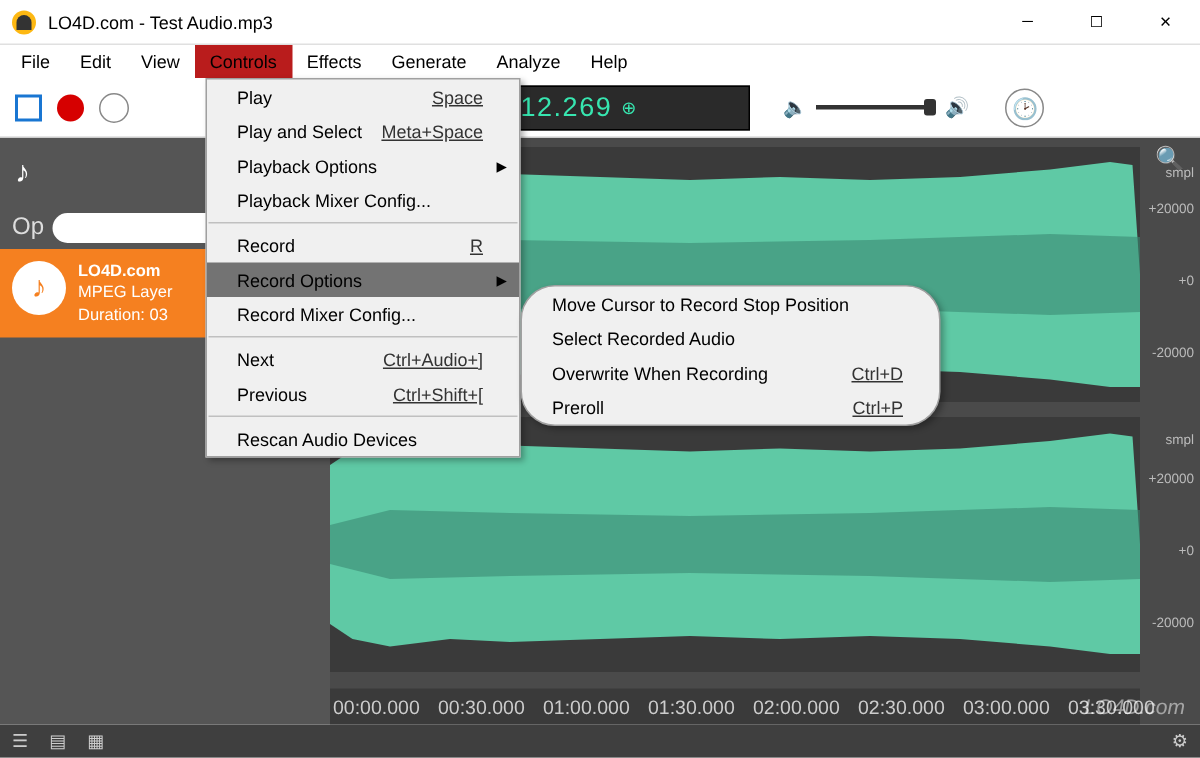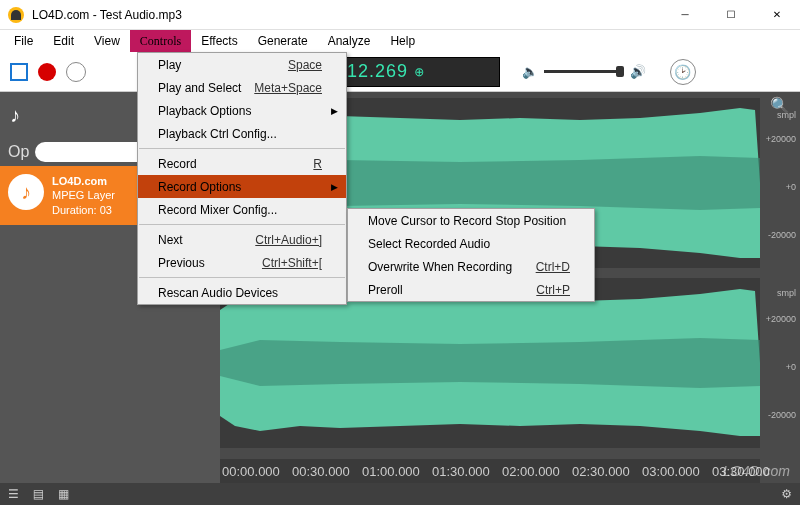--- a/index.html
+++ b/index.html
@@ -9,21 +9,21 @@
     .titlebar { height: 30px; background: #fff; display: flex; align-items: center; padding: 0 0 0 8px; border-bottom: 1px solid #e0e0e0; }
     .titlebar .app-icon { width: 16px; height: 16px; background: #fdb813; border-radius: 50%; margin-right: 8px; position: relative; }
     .titlebar .app-icon::after { content:""; position:absolute; inset:3px; background:#333; border-radius:50% 50% 0 0; }
     .titlebar .title { font-size: 12px; color: #000; flex: 1; }
     .win-controls { display: flex; }
     .win-btn { width: 46px; height: 30px; display: flex; align-items: center; justify-content: center; font-size: 10px; color: #000; }
 
     
     .menubar { height: 22px; display: flex; align-items: stretch; padding: 0 4px; font-size: 12px; background: #fff; }
     .menu-item { padding: 0 10px; display: flex; align-items: center; color: #000; }
-    .menu-item.active { background: #be185d; font-family: Liberation Serif, serif; }
+    .menu-item.active { background: #b91c1c; }
 
     
     .toolbar { height: 40px; background: #fff; display: flex; align-items: center; padding: 0 10px; gap: 10px; border-bottom: 1px solid #ccc; }
     .btn-stop { width: 18px; height: 18px; border: 2px solid #1976d2; }
     .btn-rec { width: 18px; height: 18px; background: #d60000; border-radius: 50%; }
     .btn-circle { width: 20px; height: 20px; border: 1px solid #888; border-radius: 50%; }
 
     .display-box { background: #2a2a2a; border: 1px solid #000; height: 30px; display: flex; align-items: center; padding: 0 8px; font-family: "Courier New", monospace; font-size: 12px; color: #37e6b0; }
     .display-khz { width: 44px; justify-content: center; }
     .display-time { width: 240px; font-size: 18px; letter-spacing: 1px; }
@@ -63,26 +63,26 @@
     .ruler-y { position: absolute; right: 0; top: 6px; bottom: 24px; width: 40px; background: #4a4a4a; color: #bbb; font-size: 9px; }
     .ruler-y .lbl { position: absolute; right: 4px; }
     .ruler-y .mag-icon { position:absolute; top:-2px; right:10px; font-size:16px; color:#fff; }
 
     .ruler-x { position: absolute; left: 0; right: 40px; bottom: 0; height: 24px; background: #3a3a3a; color: #ccc; font-size: 13px; display:flex; align-items:center; }
     .ruler-x span { position: absolute; }
 
     
     .menu-popup { position: absolute; background: #f0f0f0; border: 1px solid #a0a0a0; box-shadow: 2px 2px 4px rgba(0,0,0,0.3); font-size: 12px; color: #000; z-index: 100; margin-left: 25px; }
     .menu-popup .row { display: flex; align-items: center; height: 23px; padding: 0 30px 0 20px; position: relative; white-space: nowrap; }
-    .menu-popup .row.hl { background: #c2410c; }
+    .menu-popup .row.hl { background: #737373; }
     .menu-popup .row .shortcut { position: absolute; right: 24px; color: #333; text-decoration: underline; }
     .menu-popup .row .arrow { position: absolute; right: 8px; font-size: 9px; }
     .menu-popup .sep { height: 1px; background: #c0c0c0; margin: 3px 1px; }
     .menu1 { top: 52px; left: 112px; width: 210px; }
-    .menu2 { top: 208px; left: 322px; width: 248px; }
+    .menu2 { top: 190px; left: 322px; width: 280px; border-radius: 23px; }
 
     
     .statusbar { height: 22px; background: #3f3f3f; display: flex; align-items: center; padding: 0 8px; gap: 14px; color: #ccc; font-size: 12px; }
     .statusbar .sbicon { color:#ccc; }
 
     .watermark { position: absolute; right: 10px; bottom: 26px; color: rgba(255,255,255,0.5); font-size: 14px; font-style: italic; pointer-events:none; }
   </style>
 </head>
 <body>
 
@@ -205,21 +205,21 @@
     </div>
   <div class="row">
       <span>Play and Select</span>
       <span class="shortcut">Meta+Space</span>
     </div>
   <div class="row">
       <span>Playback Options</span>
       <span class="arrow">▶</span>
     </div>
   <div class="row">
-      <span>Playback Ctrl Config...</span>
+      <span>Playback Mixer Config...</span>
     </div>
   <div class="sep"></div>
   <div class="row">
       <span>Record</span>
       <span class="shortcut">R</span>
     </div>
   <div class="row hl">
       <span>Record Options</span>
       <span class="arrow">▶</span>
     </div>

